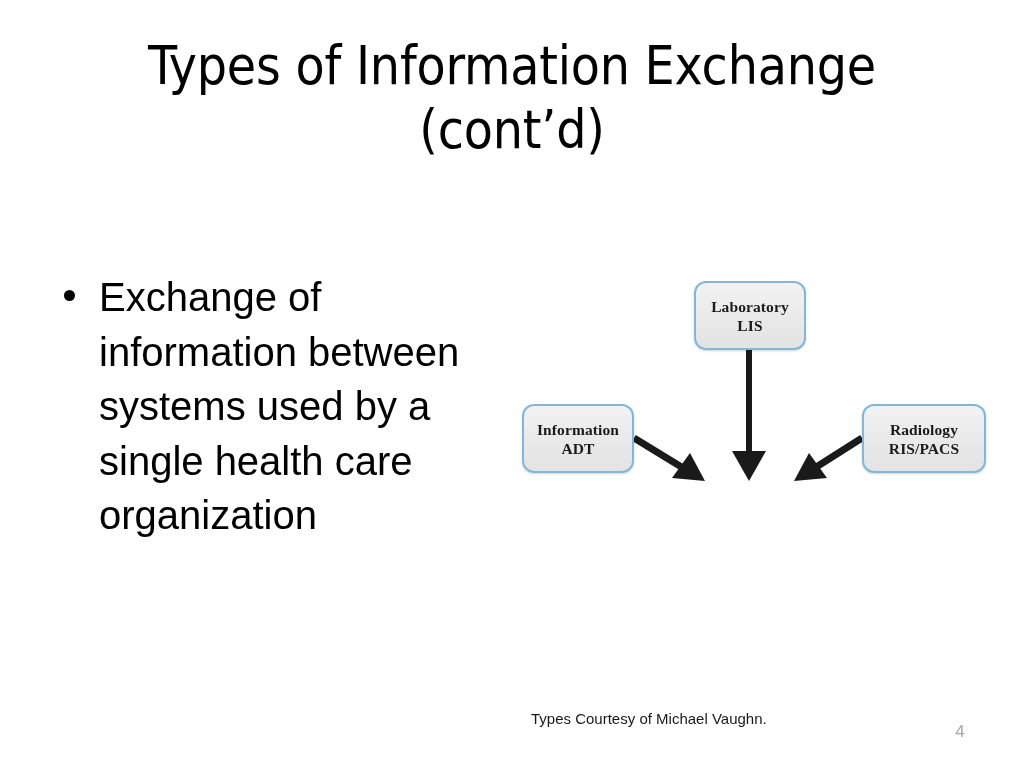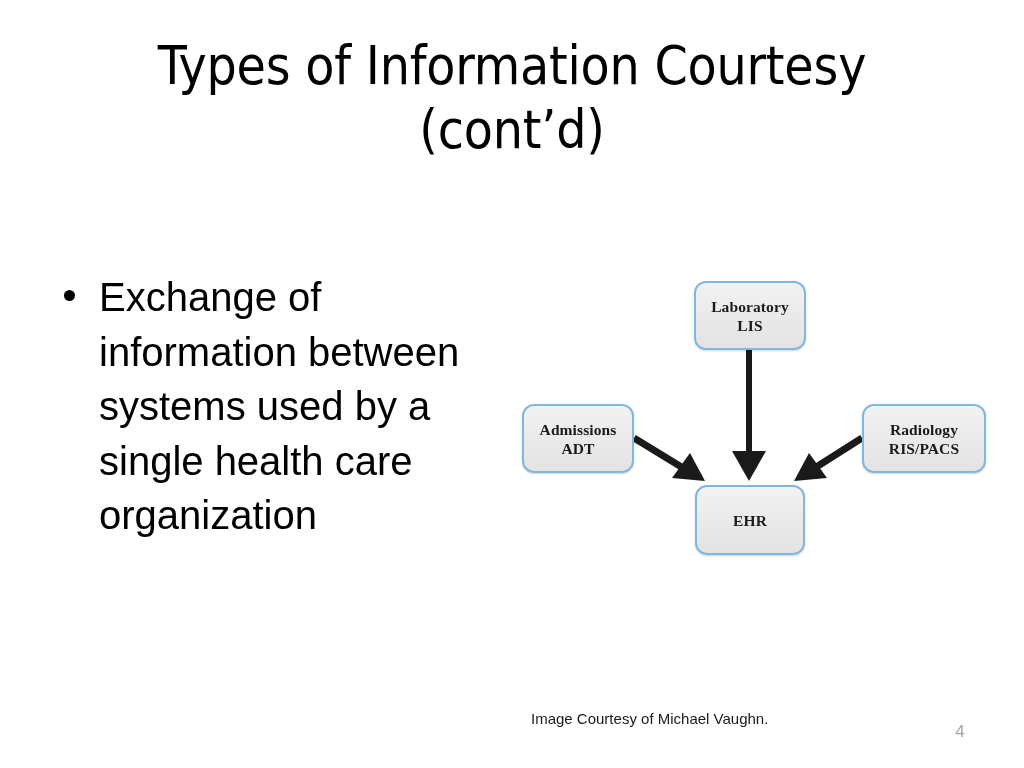--- a/index.html
+++ b/index.html
@@ -123,21 +123,21 @@
     font-family: "Liberation Sans", sans-serif;
     font-size: 17px;
     color: #a6a6a6;
   }
 </style>
 </head>
 <body>
 
 <div class="slide">
 
-  <div class="title">Types of Information Courtesy
+  <div class="title">Types of Information Exchange
 (cont’d)</div>
 
   <div class="body-block">
     <div class="bullet-row">
       <span class="bullet-dot"></span>
       <span>Exchange of information between systems used by a single health care organization</span>
     </div>
   </div>
 
   <div class="diagram">
@@ -159,32 +159,29 @@
         <polygon points="294,219 327,216 309,191" fill="#1a1a1a"></polygon>
       </g>
     </svg>
 
     <div class="node" id="node-lab">
       <span>Laboratory</span>
       <span>LIS</span>
     </div>
 
     <div class="node" id="node-adm">
-      <span>Admissions</span>
+      <span>Information</span>
       <span>ADT</span>
     </div>
 
     <div class="node" id="node-rad">
       <span>Radiology</span>
       <span>RIS/PACS</span>
     </div>
 
-    <div class="node" id="node-ehr">
-      <span>EHR</span>
-    </div>
 
   </div>
 
-  <div class="caption">Image Courtesy of Michael Vaughn.</div>
+  <div class="caption">Types Courtesy of Michael Vaughn.</div>
 
   <div class="slide-number">4</div>
 
 </div>
 
 </body></html>

